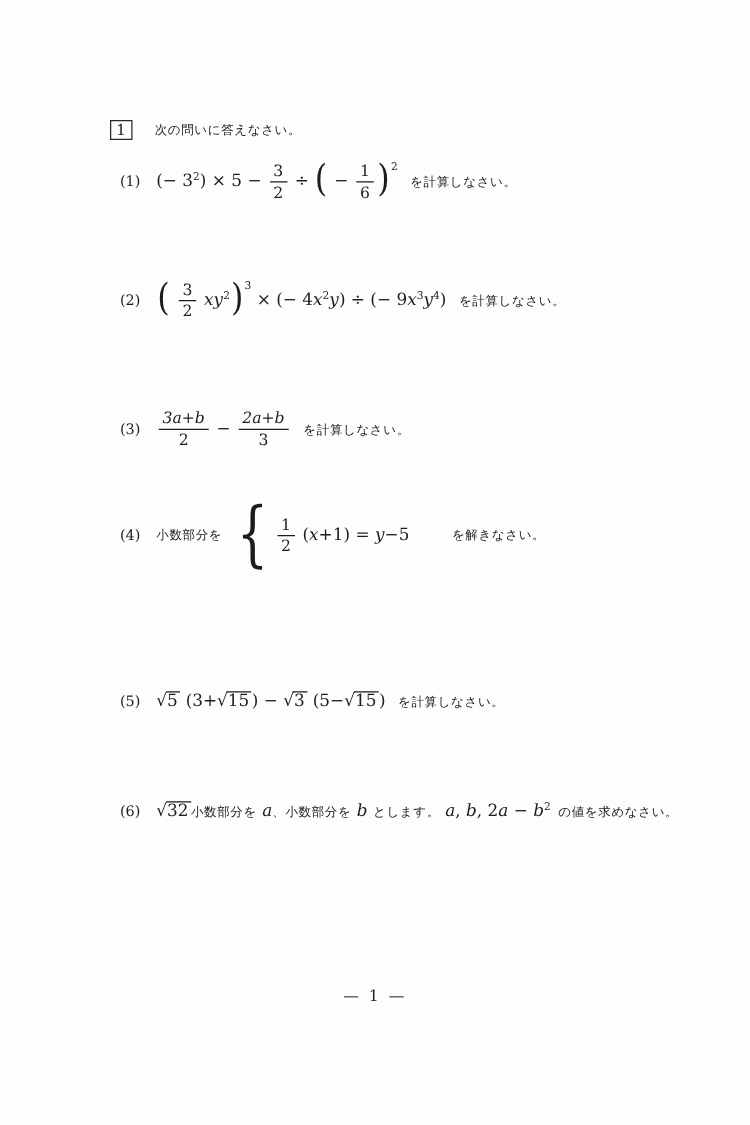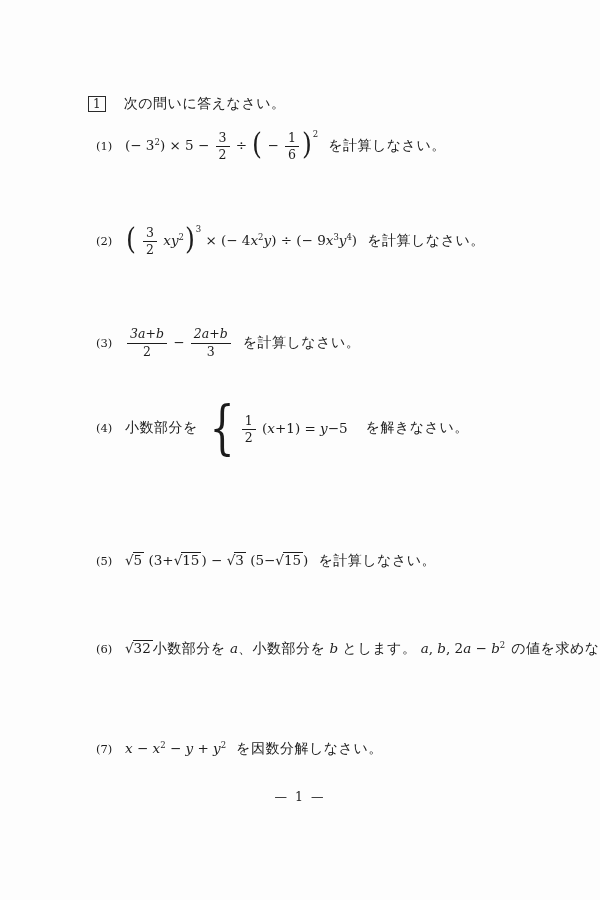--- a/index.html
+++ b/index.html
@@ -2,21 +2,21 @@
 <html><head>
 <meta charset="utf-8">
 <style>
   html,body { margin:0; padding:0; }
   body { background:#ffffff; }
   .page {
     position:relative; width:600px; height:900px;
     background:#fdfdfd; color:#1c1c1c; overflow:hidden;
     font-family:"DejaVu Serif", serif;
   }
-  .jp { font-family:"Liberation Sans","DejaVu Sans",sans-serif; font-size:14px; letter-spacing:0.5px; }
+  .jp { font-family:"Liberation Sans","DejaVu Sans",sans-serif; font-size:10px; letter-spacing:0.5px; }
   .header { position:absolute; left:88px; top:93px; white-space:nowrap; }
   .qbox {
     display:inline-block; border:1.5px solid #2a2a2a; font-size:12px;
     line-height:14px; padding:0 4px; vertical-align:middle;
   }
   .htext { margin-left:13px; vertical-align:middle; }
   .prob { position:absolute; left:96px; white-space:nowrap; }
   .prob.flex { display:flex; align-items:center; }
   .plabel { display:inline-block; width:22px; font-size:11.5px; margin-right:7px; }
   .math { font-size:13.5px; }
@@ -69,21 +69,21 @@
   </div>
 
   <div class="prob flex" style="top:413px">
     <span class="plabel">(4)</span>
     <span class="jp">小数部分を</span>
     <span class="brace">{</span>
     <span class="sysrows">
       <span class="row math"><span class="fr"><span class="n">1</span><span class="d">2</span></span>
         <span>(</span><i class="v">x</i><span>+1) = </span><i class="v">y</i><span>−5</span></span>
     </span>
-    <span class="jp tail" style="margin-left:18px">を解きなさい。</span>
+    <span class="jp tail" style="margin-left:34px">を解きなさい。</span>
   </div>
 
   <div class="prob" style="top:550px">
     <span class="plabel">(5)</span><span class="math"><span class="sq"><span>√</span><span class="rd">5</span></span>
       <span>(3+</span><span class="sq"><span>√</span><span class="rd">15</span></span><span>) −</span>
       <span class="sq"><span>√</span><span class="rd">3</span></span>
       <span>(5−</span><span class="sq"><span>√</span><span class="rd">15</span></span><span>)</span><span class="jp tail">を計算しなさい。</span></span>
   </div>
 
   <div class="prob" style="top:638px">
@@ -91,25 +91,16 @@
       <i class="v">a</i><span class="jp">、小数部分を</span>
       <i class="v">b</i>
       <span class="jp">とします。</span>
       <i class="v">a</i><span>,</span>
       <i class="v">b</i><span>,</span>
       <span>2</span><i class="v">a</i>
       <span>−</span>
       <i class="v">b</i><sup class="e">2</sup><span class="jp tail" style="margin-left:6px">の値を求めなさい。</span></span>
   </div>
 
-  <div class="prob" style="top:738px">
-    <span class="plabel">(7)</span><span class="math"><i class="v">x</i>
-      <span>−</span>
-      <i class="v">x</i><sup class="e">2</sup>
-      <span>−</span>
-      <i class="v">y</i>
-      <span>+</span>
-      <i class="v">y</i><sup class="e">2</sup><span class="jp tail">を因数分解しなさい。</span></span>
-  </div>
 
   <div class="footer">— 1 —</div>
 
 </div>
 
 </body></html>

